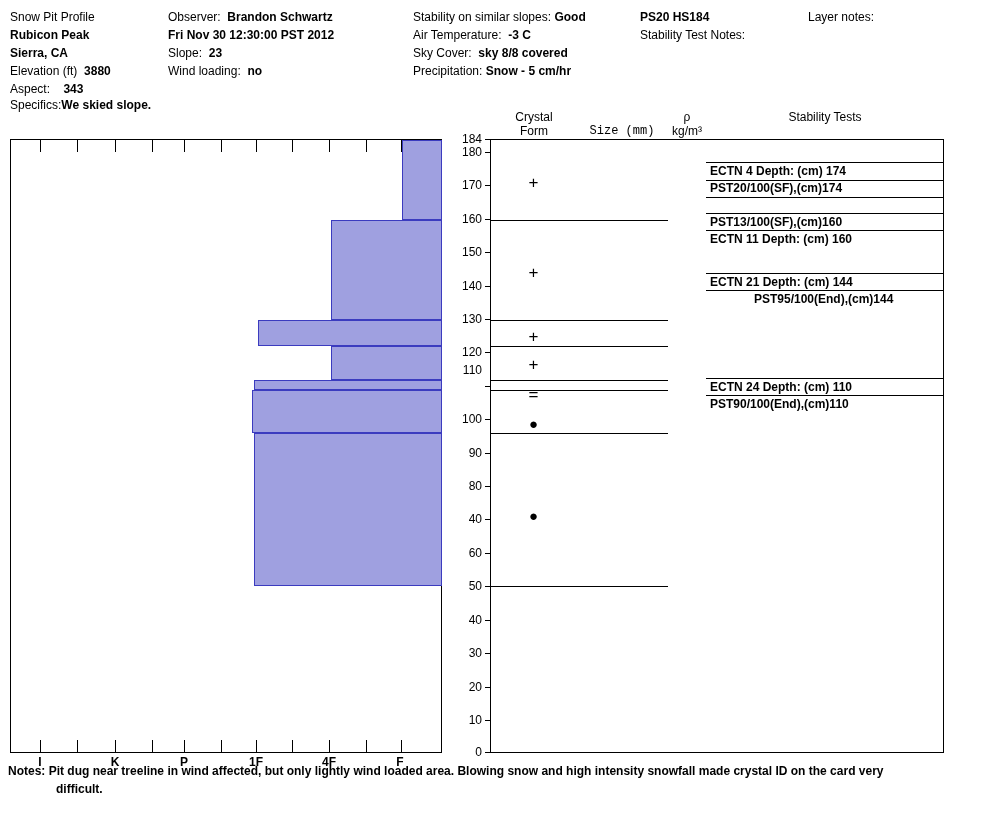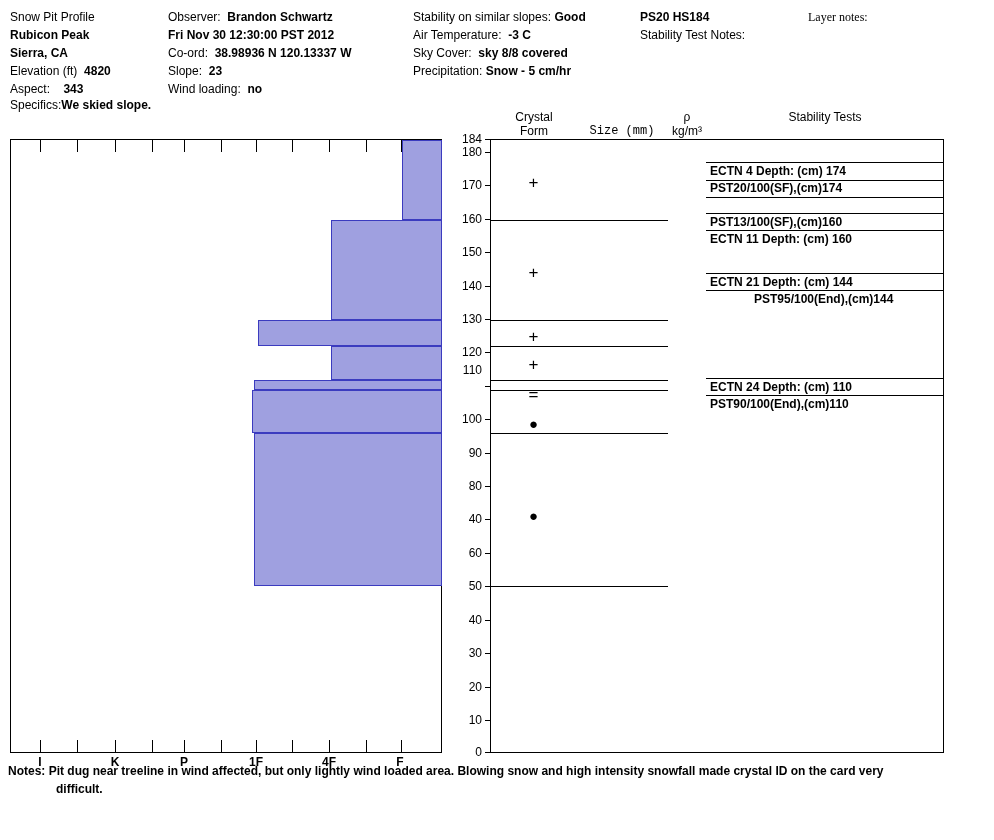--- a/index.html
+++ b/index.html
@@ -36,21 +36,21 @@
   .hlabel {
     font-weight: normal;
   }
   .hval {
     font-weight: bold;
   }
   #hcol1 { left: 10px; width: 160px; }
   #hcol2 { left: 168px; width: 240px; }
   #hcol3 { left: 413px; width: 225px; }
   #hcol4 { left: 640px; width: 160px; }
-  #hcol5 { left: 808px; width: 180px; font-family: Liberation Serif, serif; }
+  #hcol5 { left: 808px; width: 180px; }
   #specifics {
     position: absolute;
     left: 10px;
     top: 96px;
     height: 18px;
     line-height: 18px;
     white-space: nowrap;
   }
 
   
@@ -217,28 +217,27 @@
 </style>
 </head>
 <body>
 
 <div id="header">
 
   <div class="hcol" id="hcol1">
     <div class="hrow"><span class="hlabel">Snow Pit Profile</span></div>
     <div class="hrow"><span class="hval">Rubicon Peak</span></div>
     <div class="hrow"><span class="hval">Sierra, CA</span></div>
-    <div class="hrow"><span class="hlabel">Elevation (ft)</span>&nbsp;&nbsp;<span class="hval">4820</span></div>
+    <div class="hrow"><span class="hlabel">Elevation (ft)</span>&nbsp;&nbsp;<span class="hval">3880</span></div>
     <div class="hrow"><span class="hlabel">Aspect:</span>&nbsp;&nbsp;&nbsp;&nbsp;<span class="hval">343</span></div>
   </div>
 
   <div class="hcol" id="hcol2">
     <div class="hrow"><span class="hlabel">Observer:</span>&nbsp;&nbsp;<span class="hval">Brandon Schwartz</span></div>
     <div class="hrow"><span class="hval">Fri Nov 30 12:30:00 PST 2012</span></div>
-    <div class="hrow"><span class="hlabel">Co-ord:</span>&nbsp;&nbsp;<span class="hval">38.98936 N 120.13337 W</span></div>
     <div class="hrow"><span class="hlabel">Slope:</span>&nbsp;&nbsp;<span class="hval">23</span></div>
     <div class="hrow"><span class="hlabel">Wind loading:</span>&nbsp;&nbsp;<span class="hval">no</span></div>
   </div>
 
   <div class="hcol" id="hcol3">
     <div class="hrow"><span class="hlabel">Stability on similar slopes:</span>&nbsp;<span class="hval">Good</span></div>
     <div class="hrow"><span class="hlabel">Air Temperature:</span>&nbsp;&nbsp;<span class="hval">-3 C</span></div>
     <div class="hrow"><span class="hlabel">Sky Cover:</span>&nbsp;&nbsp;<span class="hval">sky 8/8 covered</span></div>
     <div class="hrow"><span class="hlabel">Precipitation:</span>&nbsp;<span class="hval">Snow - 5 cm/hr</span></div>
   </div>

